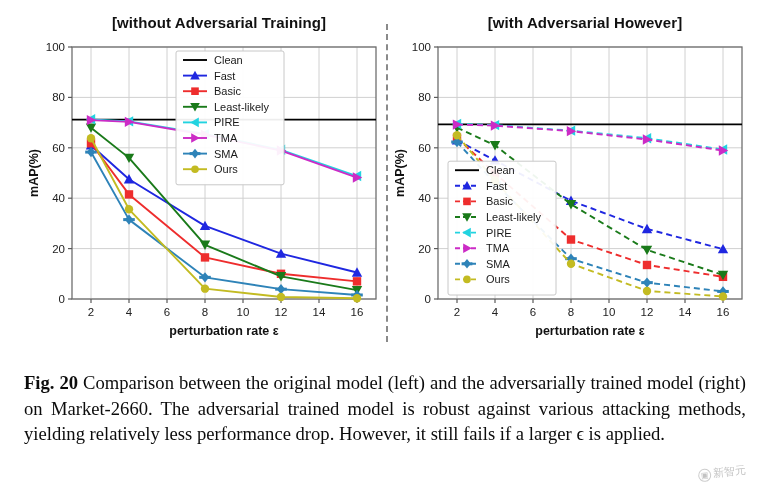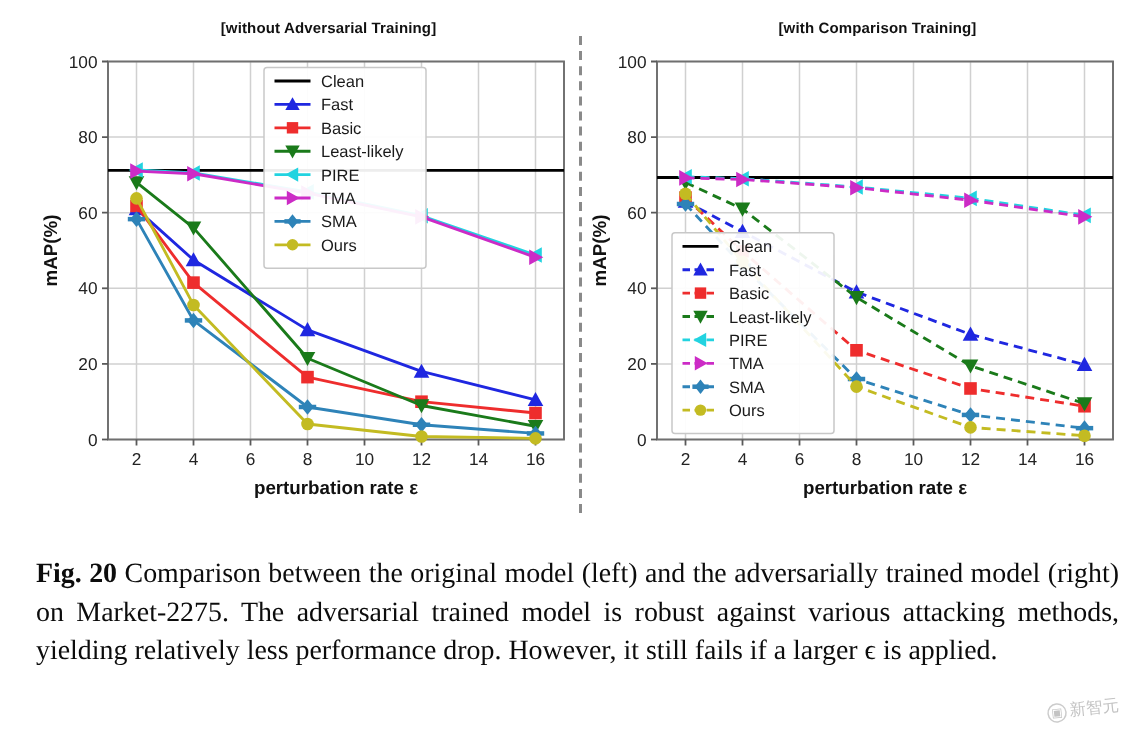--- a/index.html
+++ b/index.html
@@ -10,21 +10,21 @@
   }
   .figure-area{position:absolute;left:0;top:0;width:764px;height:366px;}
   .divider{
     position:absolute;left:386px;top:24px;width:0;height:318px;
     border-left:2.5px dashed #8a8a8a;
   }
   .panel{position:absolute;top:14px;width:360px;height:352px;}
   .panel-left{left:26px;}
   .panel-right{left:392px;}
   .panel-title{
-    text-align:center;font-size:10px;font-weight:bold;color:#111;
+    text-align:center;font-size:15px;font-weight:bold;color:#111;
     letter-spacing:.1px;margin:0 0 6px 0;padding-left:26px;
   }
   .plot-wrap{position:relative;width:360px;height:320px;}
   svg.plot{display:block;}
   .caption{
     position:absolute;left:24px;top:370px;width:722px;
     font-family:"Liberation Serif",serif;
     font-size:18.6px;line-height:25.5px;color:#0c0c0c;
     text-align:justify;
   }
@@ -191,21 +191,21 @@
             <circle cx="169" cy="132.2" r="3.8" fill="#c3bb22"></circle>
             <text x="188" y="136.2" fill="#1a1a1a" font-size="11" font-family="&quot;Liberation Sans&quot;,sans-serif">Ours</text>
           </g>
         </svg>
     </div>
   </div>
 
   <div class="divider"></div>
 
   <div class="panel panel-right">
-    <div class="panel-title">[with Comparison Training]</div>
+    <div class="panel-title">[with Adversarial However]</div>
     <div class="plot-wrap">
       <svg class="plot" id="svg-right" width="360" height="320">
           <g>
             <line x1="46" y1="262" x2="350" y2="262" stroke="#d0d0d0" stroke-width="1"></line>
             <line x1="46" y1="211.6" x2="350" y2="211.6" stroke="#d0d0d0" stroke-width="1"></line>
             <line x1="46" y1="161.2" x2="350" y2="161.2" stroke="#d0d0d0" stroke-width="1"></line>
             <line x1="46" y1="110.80000000000001" x2="350" y2="110.80000000000001" stroke="#d0d0d0" stroke-width="1"></line>
             <line x1="46" y1="60.39999999999998" x2="350" y2="60.39999999999998" stroke="#d0d0d0" stroke-width="1"></line>
             <line x1="46" y1="10" x2="350" y2="10" stroke="#d0d0d0" stroke-width="1"></line>
             <line x1="65" y1="10" x2="65" y2="262" stroke="#d0d0d0" stroke-width="1"></line>
@@ -344,15 +344,15 @@
             <line x1="63" y1="242.39999999999998" x2="87" y2="242.39999999999998" stroke="#c3bb22" stroke-width="1.9" stroke-dasharray="5,3"></line>
             <circle cx="75" cy="242.39999999999998" r="3.8" fill="#c3bb22"></circle>
             <text x="94" y="246.39999999999998" fill="#1a1a1a" font-size="11" font-family="&quot;Liberation Sans&quot;,sans-serif">Ours</text>
           </g>
         </svg>
     </div>
   </div>
 
 </div>
 
-<div class="caption"><b>Fig. 20</b> <span>Comparison between the original model (left) and the adversarially trained model (right) on Market-2275. The adversarial trained model is robust against various attacking methods, yielding relatively less performance drop. However, it still fails if a larger ϵ is applied.</span></div>
+<div class="caption"><b>Fig. 20</b> <span>Comparison between the original model (left) and the adversarially trained model (right) on Market-2660. The adversarial trained model is robust against various attacking methods, yielding relatively less performance drop. However, it still fails if a larger ϵ is applied.</span></div>
 
 <div class="wm"><span class="wmc">▣</span><span>新智元</span></div>
 
 </body></html>

